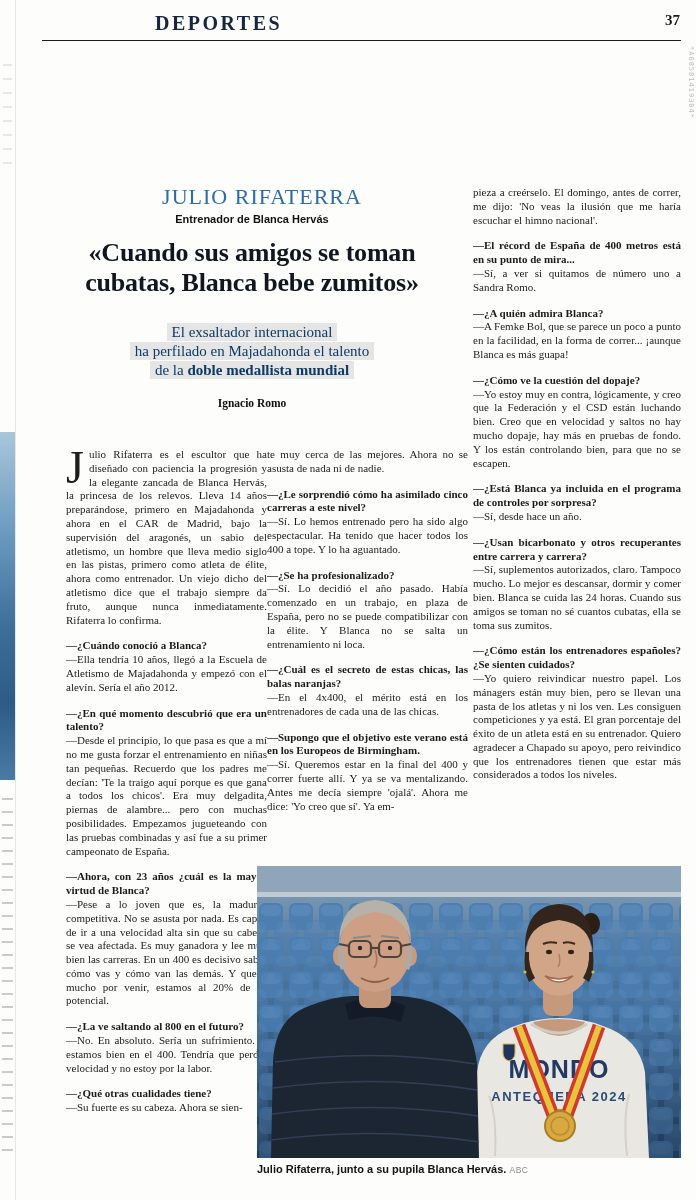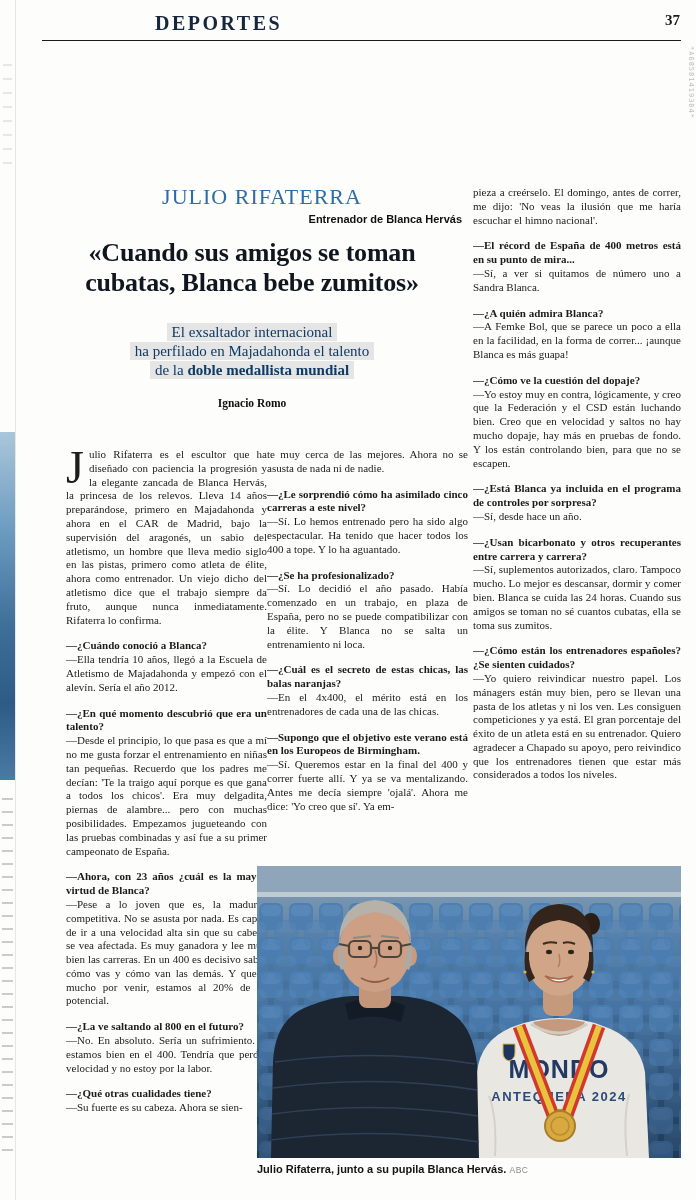--- a/index.html
+++ b/index.html
@@ -20,21 +20,21 @@
   .section-title { position:absolute; left:155px; top:12px; font-size:20px; font-weight:700;
     letter-spacing:2.5px; color:#16263e; }
   .header-rule { position:absolute; left:42px; width:639px; top:40px; height:1px; background:#1a1a1a; }
   .page-number { position:absolute; right:16px; top:12px; font-size:15px; font-weight:700; color:#1a1a1a;margin-left:8px; }
   .edge-mark { position:absolute; right:1px; top:46px; writing-mode:vertical-rl;
     font-family:"DejaVu Sans Mono", monospace; font-size:7px; color:#bcbcbc; letter-spacing:1px; }
 
   
   .kicker { position:absolute; left:52px; top:184px; width:420px; text-align:center;
     font-size:22px; letter-spacing:1px; color:#2d6da6; }
-  .kicker-sub { position:absolute; left:42px; top:213px; width:420px; text-align:right;
+  .kicker-sub { position:absolute; left:42px; top:213px; width:420px; text-align:center;
     font-family:"Liberation Sans", sans-serif; font-size:11px; font-weight:700; color:#101010; }
   .headline { position:absolute; left:42px; top:238px; width:420px; text-align:center;
     font-size:26px; line-height:30px; font-weight:700; color:#10161f; letter-spacing:-0.2px; }
   .subhead { position:absolute; left:42px; top:322px; width:420px; text-align:center;
     font-size:15px; line-height:16px; color:#0e3a63; }
   .sh-line { background:#e5e5e5; padding:1px 5px; display:inline-block; margin-top:1px; }
   .byline { position:absolute; left:42px; top:397px; width:420px; text-align:center;
     font-size:11.5px; font-weight:700; color:#101010; }
 
   
@@ -102,23 +102,23 @@
       <p class="blk blk-a">—Sí. Lo decidió el año pasado. Había comenzado en un trabajo, en plaza de España, pero no se puede compatibilizar con la élite. Y Blanca no se salta un entrenamiento ni loca.</p>
       <p class="blk blk-q">—¿Cuál es el secreto de estas chicas, las balas naranjas?</p>
       <p class="blk blk-a">—En el 4x400, el mérito está en los entrenadores de cada una de las chicas.</p>
       <p class="blk blk-q">—Supongo que el objetivo este verano está en los Europeos de Birmingham.</p>
       <p class="blk blk-a">—Sí. Queremos estar en la final del 400 y correr fuerte allí. Y ya se va mentalizando. Antes me decía siempre 'ojalá'. Ahora me dice: 'Yo creo que sí'. Ya em-</p>
     </div>
   <div class="col col3">
 
   <p class="blk blk-a">pieza a creérselo. El domingo, antes de correr, me dijo: 'No veas la ilusión que me haría escuchar el himno nacional'.</p>
       <p class="blk blk-q">—El récord de España de 400 metros está en su punto de mira...</p>
-      <p class="blk blk-a">—Sí, a ver si quitamos de número uno a Sandra Blanca.</p>
+      <p class="blk blk-a">—Sí, a ver si quitamos de número uno a Sandra Romo.</p>
       <p class="blk blk-q">—¿A quién admira Blanca?</p>
-      <p class="blk blk-a">—A Femke Bol, que se parece un poco a ella en la facilidad, en la forma de correr... ¡aunque Blanca es más guapa!</p>
+      <p class="blk blk-a">—A Femke Bol, que se parece un poco a punto en la facilidad, en la forma de correr... ¡aunque Blanca es más guapa!</p>
       <p class="blk blk-q">—¿Cómo ve la cuestión del dopaje?</p>
       <p class="blk blk-a">—Yo estoy muy en contra, lógicamente, y creo que la Federación y el CSD están luchando bien. Creo que en velocidad y saltos no hay mucho dopaje, hay más en pruebas de fondo. Y los están controlando bien, para que no se escapen.</p>
       <p class="blk blk-q">—¿Está Blanca ya incluida en el programa de controles por sorpresa?</p>
       <p class="blk blk-a">—Sí, desde hace un año.</p>
       <p class="blk blk-q">—¿Usan bicarbonato y otros recuperantes entre carrera y carrera?</p>
       <p class="blk blk-a">—Sí, suplementos autorizados, claro. Tampoco mucho. Lo mejor es descansar, dormir y comer bien. Blanca se cuida las 24 horas. Cuando sus amigos se toman no sé cuantos cubatas, ella se toma sus zumitos.</p>
       <p class="blk blk-q">—¿Cómo están los entrenadores españoles? ¿Se sienten cuidados?</p>
       <p class="blk blk-a">—Yo quiero reivindicar nuestro papel. Los mánagers están muy bien, pero se llevan una pasta de los atletas y ni los ven. Les consiguen competiciones y ya está. El gran porcentaje del éxito de un atleta está en su entrenador. Quiero agradecer a Chapado su apoyo, pero reivindico que los entrenadores tienen que estar más considerados a todos los niveles.</p>
     </div>
 

